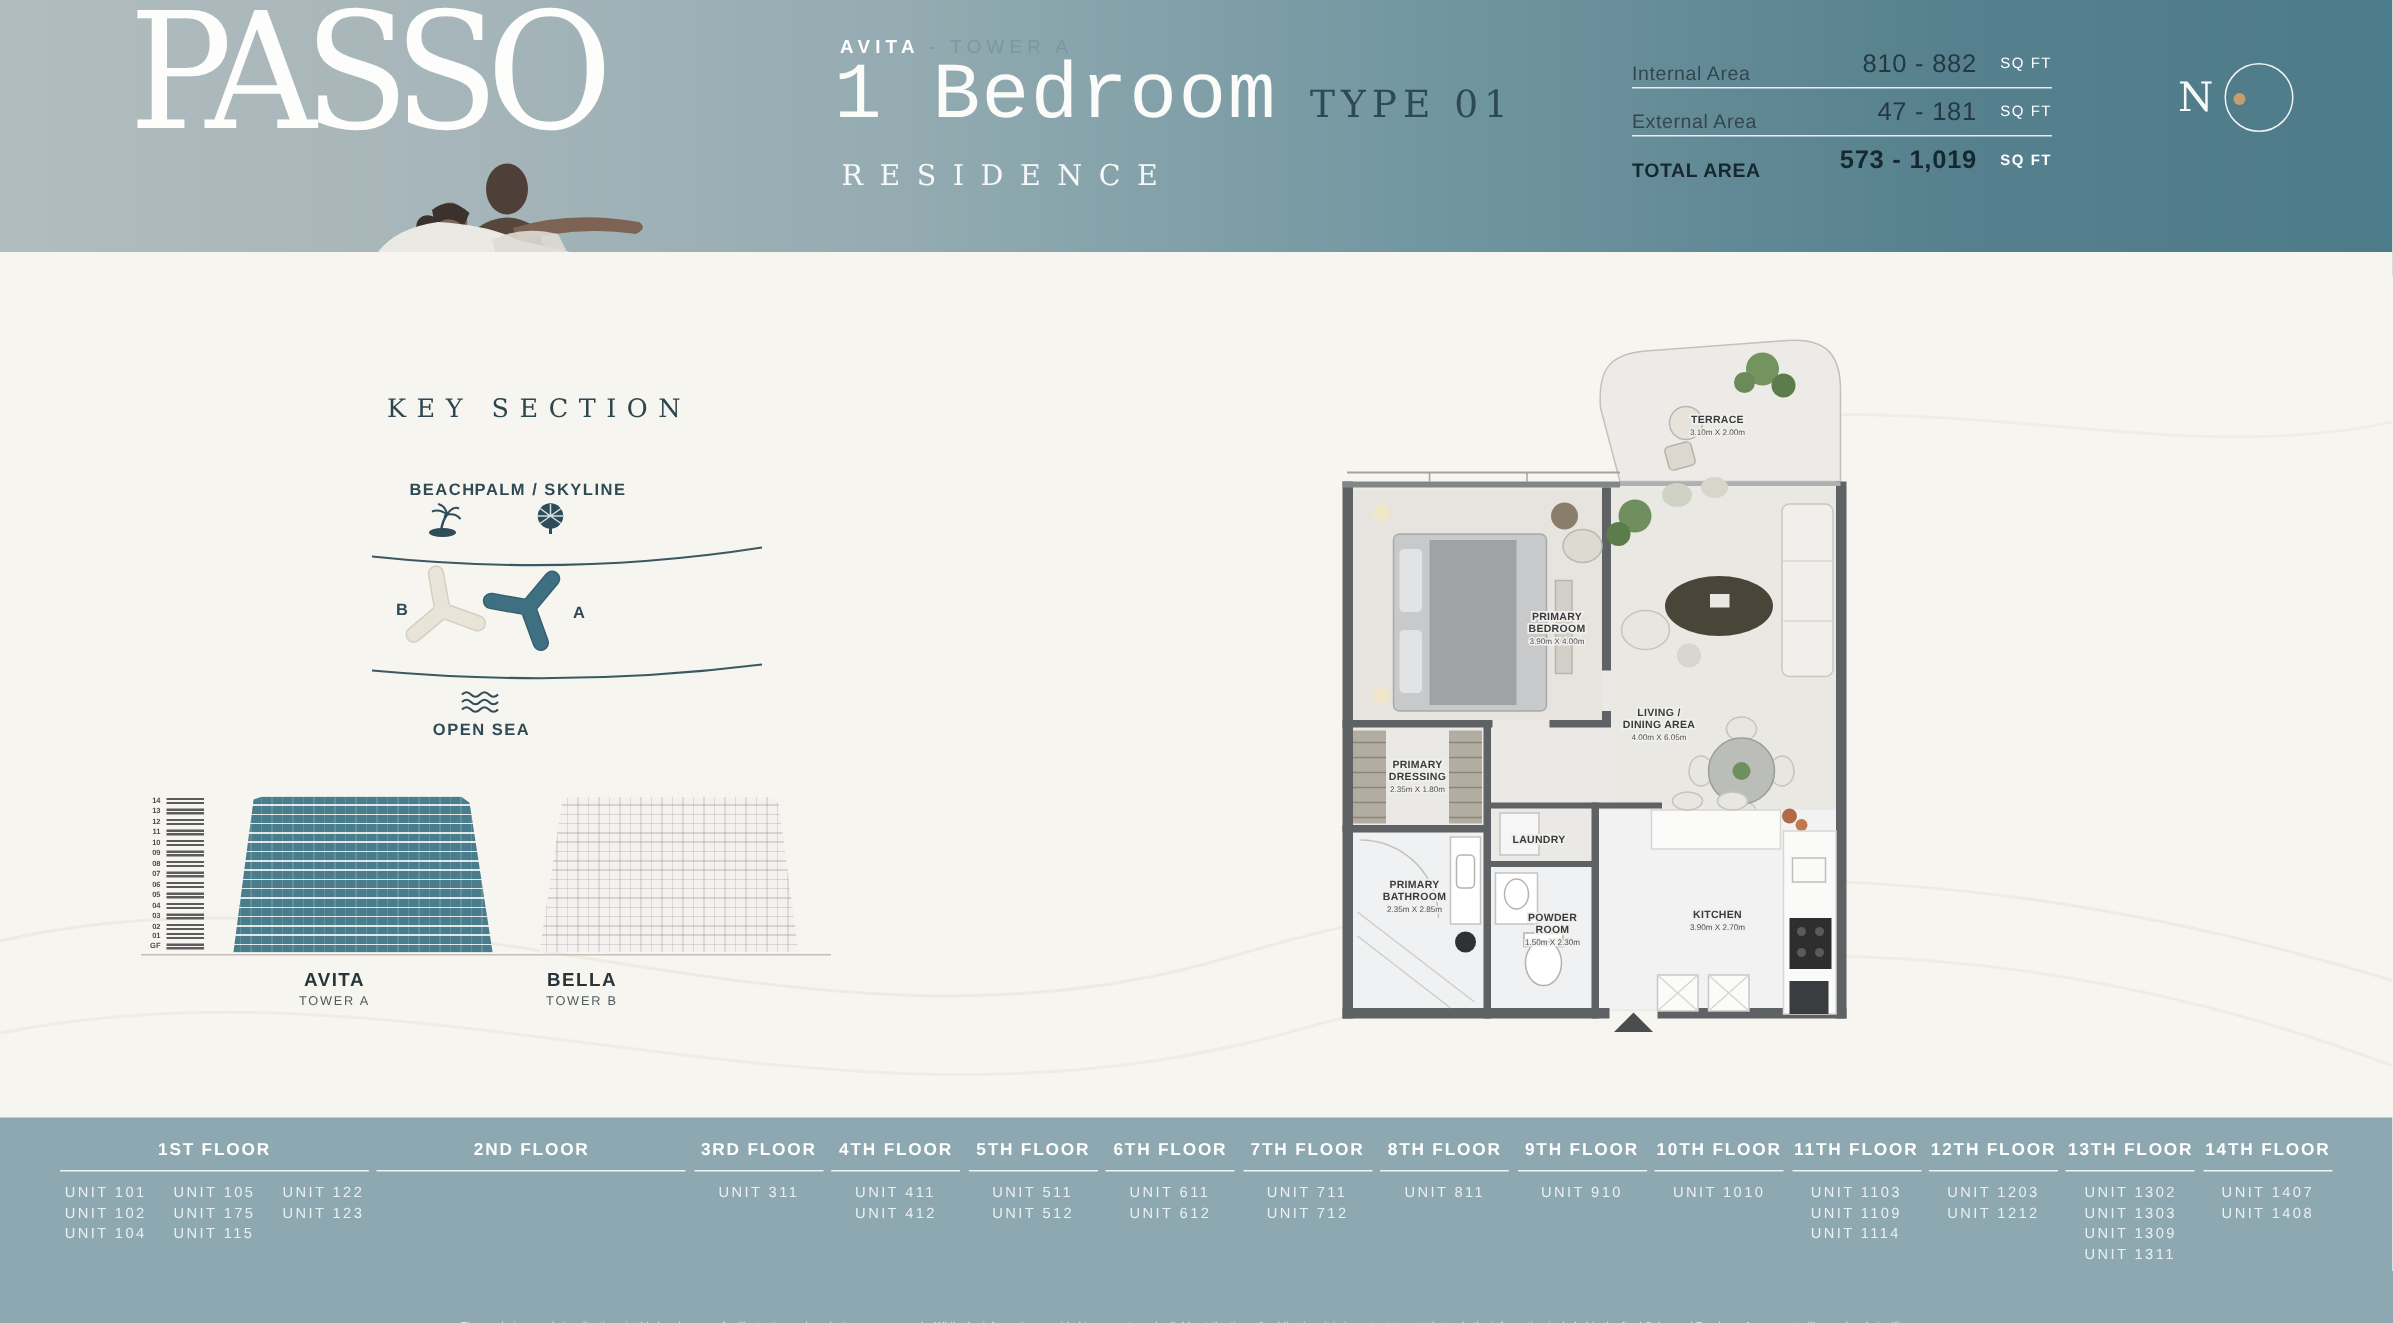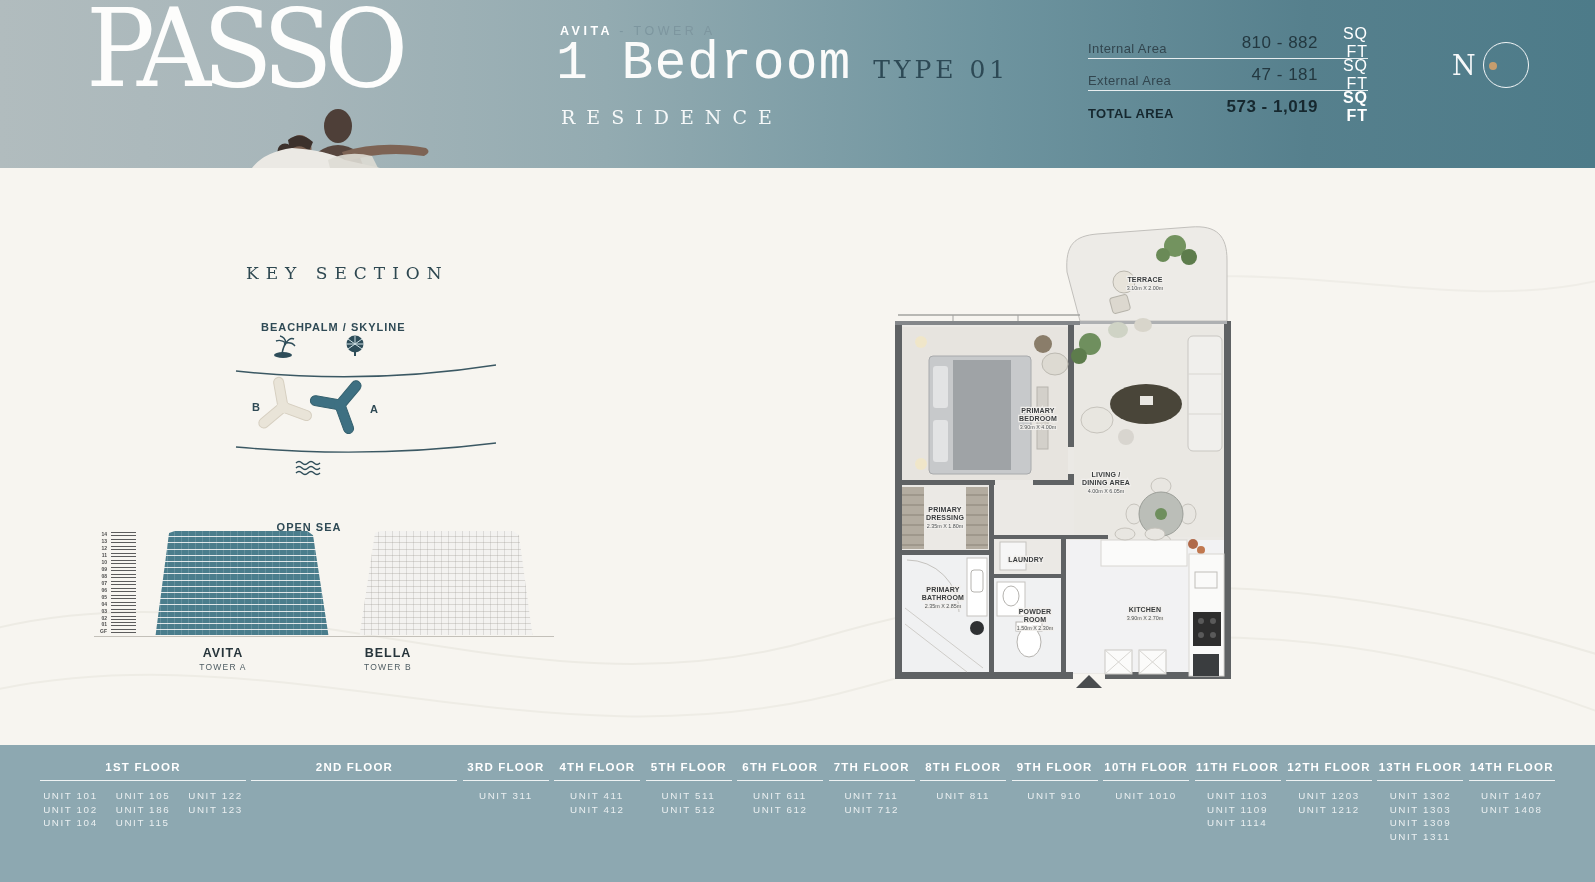--- a/index.html
+++ b/index.html
@@ -25,39 +25,39 @@
     letter-spacing:4px; margin-left:22px; }
   .res-subtitle { position:absolute; left:561px; top:106px; font-family:"DejaVu Serif", serif;
     font-size:19px; letter-spacing:11px; color:rgba(255,255,255,.92); }
 
   .area-table { position:absolute; left:1088px; top:27px; width:280px; }
   .area-row { display:flex; align-items:center; height:32px;
     border-bottom:1px solid rgba(255,255,255,.85); }
   .area-row:last-child { border-bottom:none; }
   .area-label { flex:1; font-size:13px; color:#32464f; letter-spacing:.4px;margin-top:12px; }
   .area-value { width:92px; text-align:right; font-size:17px; color:#233840; letter-spacing:.5px; }
-  .area-unit  { width:50px; text-align:right; font-size:16px; color:#ffffff; letter-spacing:1px; }
+  .area-unit  { width:50px; text-align:right; font-size:10px; color:#ffffff; letter-spacing:1px; }
   .area-row.total .area-label,
   .area-row.total .area-value { font-weight:bold; color:#16282f; }
   .area-row.total .area-unit { font-weight:bold; }
 
   .dev-logo { position:absolute; left:1452px; top:42px; display:flex; align-items:center; }
   .dev-n { font-family:"DejaVu Serif", serif; font-size:27px; font-weight:300;
     color:rgba(255,255,255,.95); }
   .dev-circle { width:46px; height:46px; border:1.3px solid rgba(255,255,255,.92);
     border-radius:50%; margin-left:7px; position:relative; }
   .dev-dot { position:absolute; left:5px; top:19px; width:8px; height:8px;
     border-radius:50%; background:#c59d6e; }
 
   
   .body-area { position:absolute; top:168px; left:0; width:1595px; height:577px;
     background:#f7f5f0; }
 
   
-  .key-section { position:absolute; left:228px; top:87px; width:290px; height:250px; }
+  .key-section { position:absolute; left:240px; top:87px; width:290px; height:250px; }
   .key-title { position:absolute; left:18px; top:8px; font-family:"DejaVu Serif", serif;
     font-size:17px; letter-spacing:7px; color:#2d4750; }
   .key-label { position:absolute; font-size:11px; letter-spacing:1px; color:#2f4a55;
     font-weight:bold; text-align:center; transform:translateX(-50%); white-space:nowrap; }
   .key-icon { position:absolute; transform:translateX(-50%); }
   .tower-letter { position:absolute; font-size:11px; font-weight:bold; color:#2f4a55; }
 
   
   .elevation { position:absolute; left:88px; top:347px; width:470px; height:170px; }
   .floor-labels { position:absolute; left:8px; top:16px; width:46px; }
@@ -209,21 +209,21 @@
       <div class="tower-letter" style="left:24px; top:146px;">B</div>
       <div class="tower-letter" style="left:142px; top:148px;">A</div>
 
       <svg class="key-icon" style="left:81px; top:204px;" width="30" height="18" viewBox="0 0 30 18">
         <g fill="none" stroke="#2e4d59" stroke-width="1.4">
           <path d="M2,4 Q5,1 8,4 T14,4 T20,4 T26,4"></path>
           <path d="M2,9 Q5,6 8,9 T14,9 T20,9 T26,9"></path>
           <path d="M2,14 Q5,11 8,14 T14,14 T20,14 T26,14"></path>
         </g>
       </svg>
-      <div class="key-label" style="left:81px; top:226px;margin-top:40px;">OPEN SEA</div>
+      <div class="key-label" style="left:81px; top:226px;">OPEN SEA</div>
     </div>
 
     <div class="elevation">
       <div class="floor-labels" id="floor-labels">
           <div class="floor-label-row">
             <span class="fl-num">14</span>
             <span class="fl-dash"></span>
           </div>
           <div class="floor-label-row">
             <span class="fl-num">13</span>
@@ -458,21 +458,21 @@
 
   <div class="footer">
     <div class="floors-row" id="floors-row">
   <div class="floor-col wide">
     <div class="floor-header">1ST FLOOR</div>
     <div class="floor-units">
             <div class="unit">UNIT 101</div>
             <div class="unit">UNIT 105</div>
             <div class="unit">UNIT 122</div>
             <div class="unit">UNIT 102</div>
-            <div class="unit">UNIT 186</div>
+            <div class="unit">UNIT 175</div>
             <div class="unit">UNIT 123</div>
             <div class="unit">UNIT 104</div>
             <div class="unit">UNIT 115</div>
           </div>
   </div>
 
   <div class="floor-col wide">
     <div class="floor-header">2ND FLOOR</div>
   </div>
 

